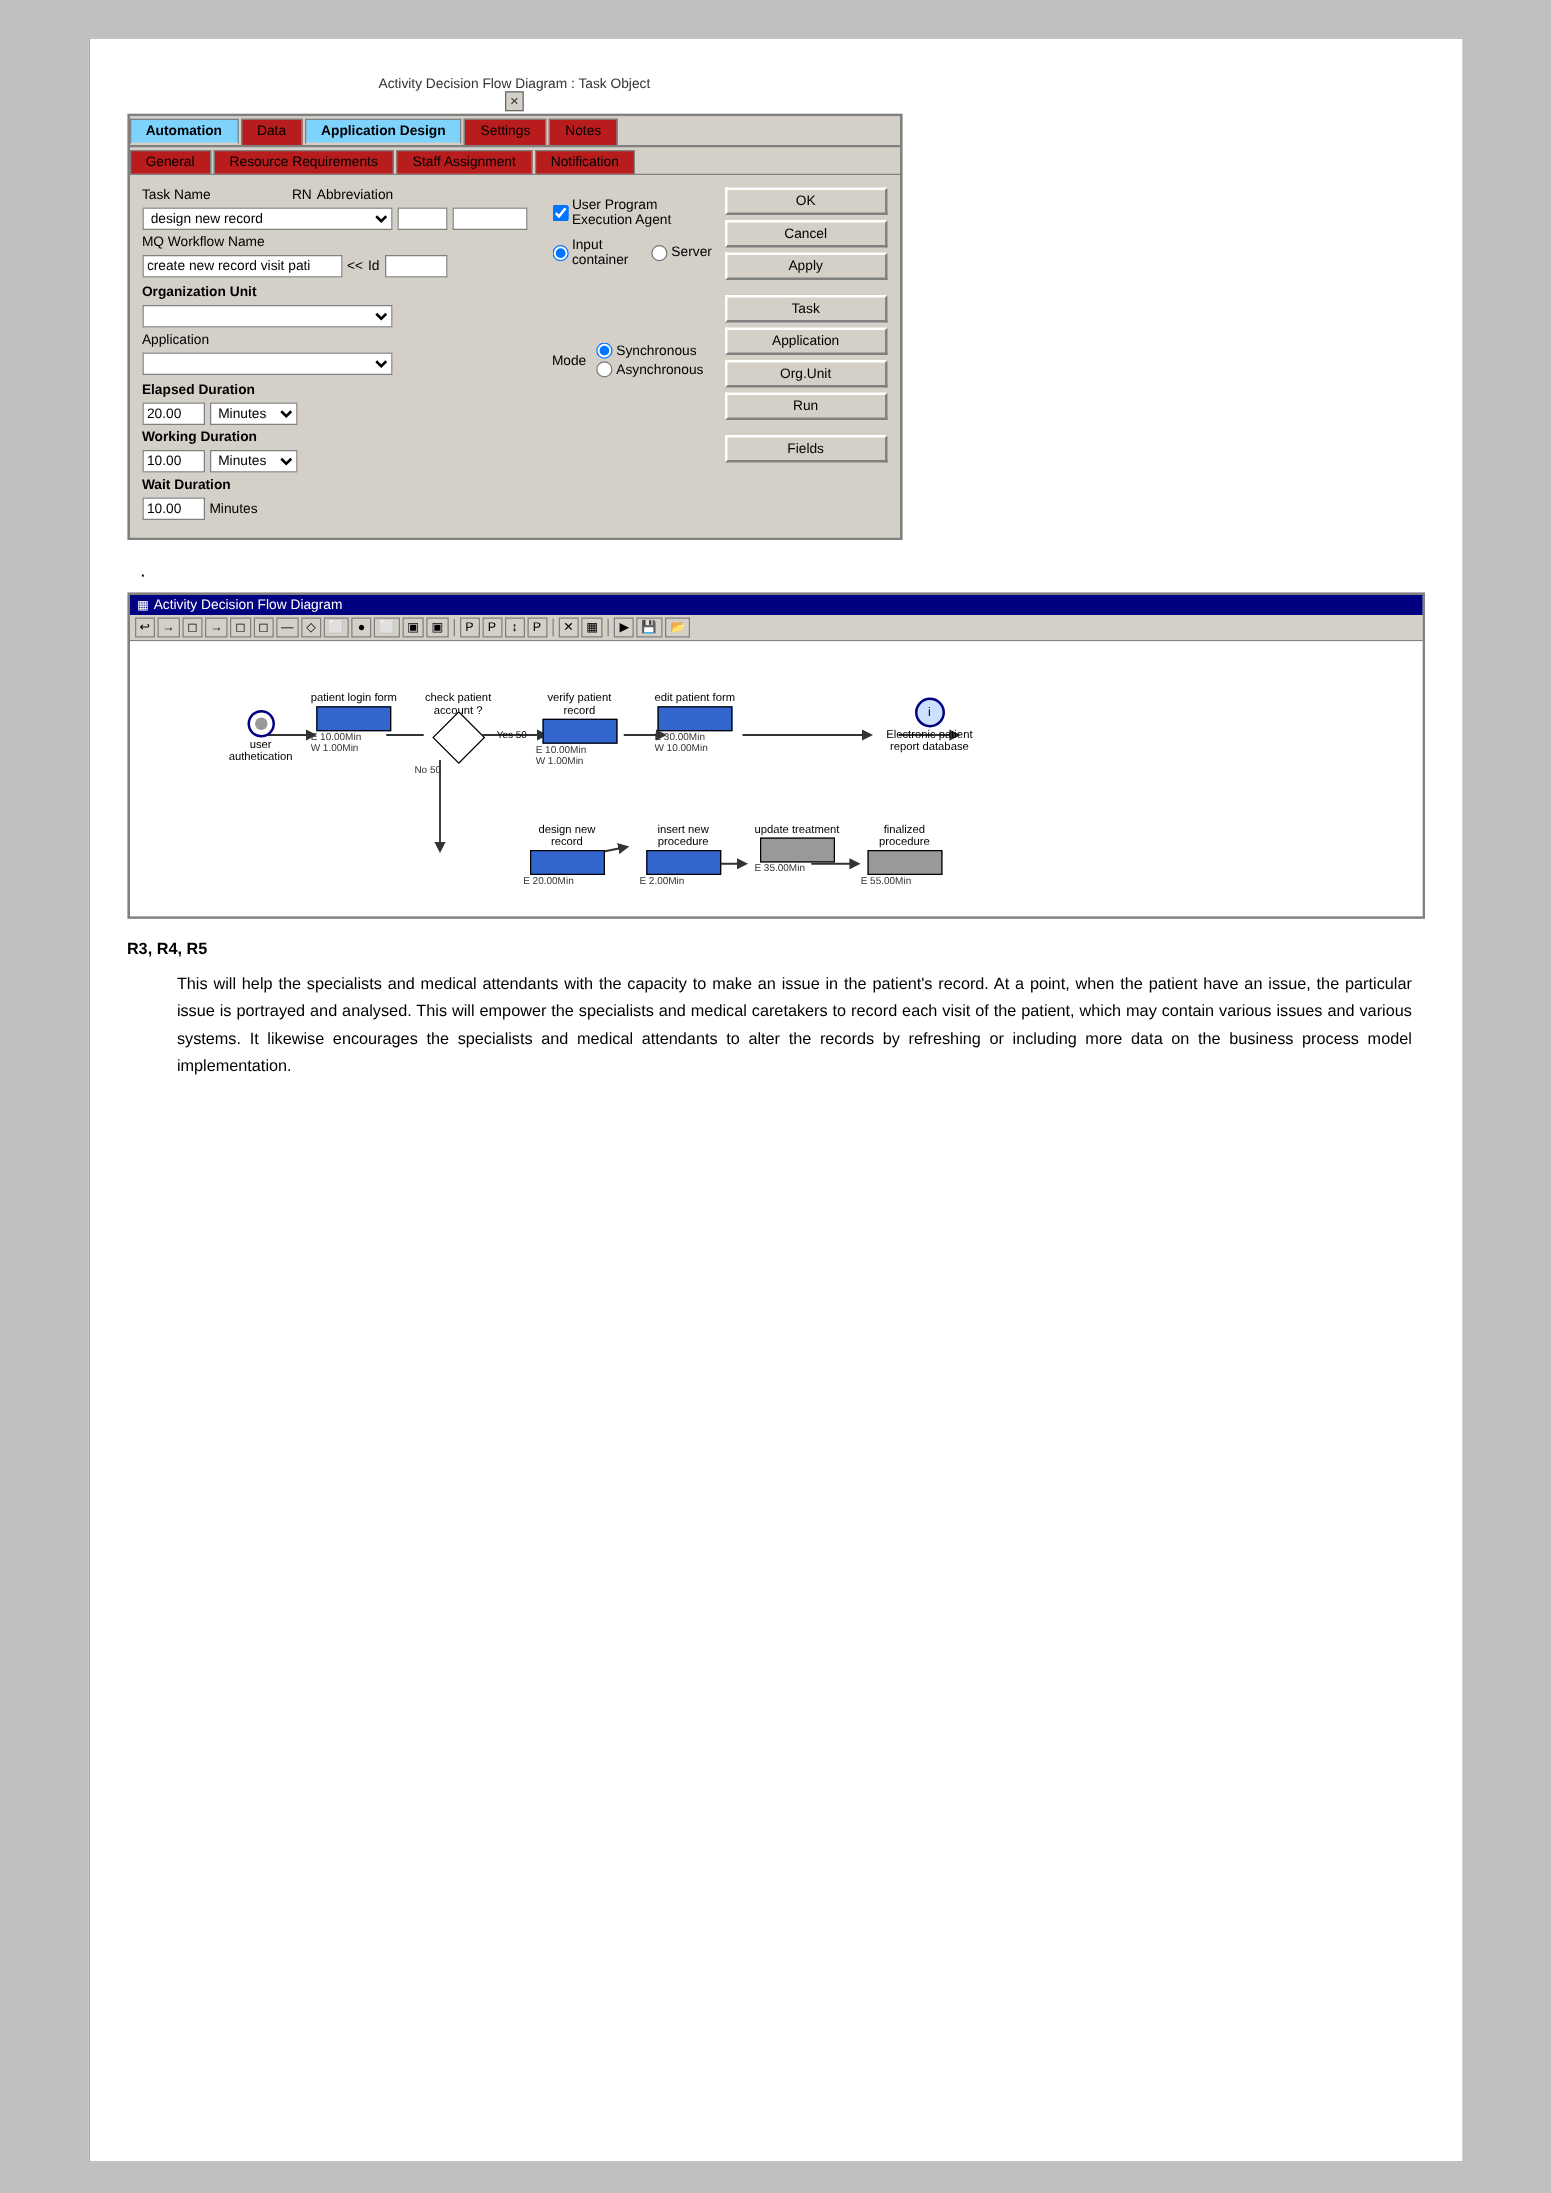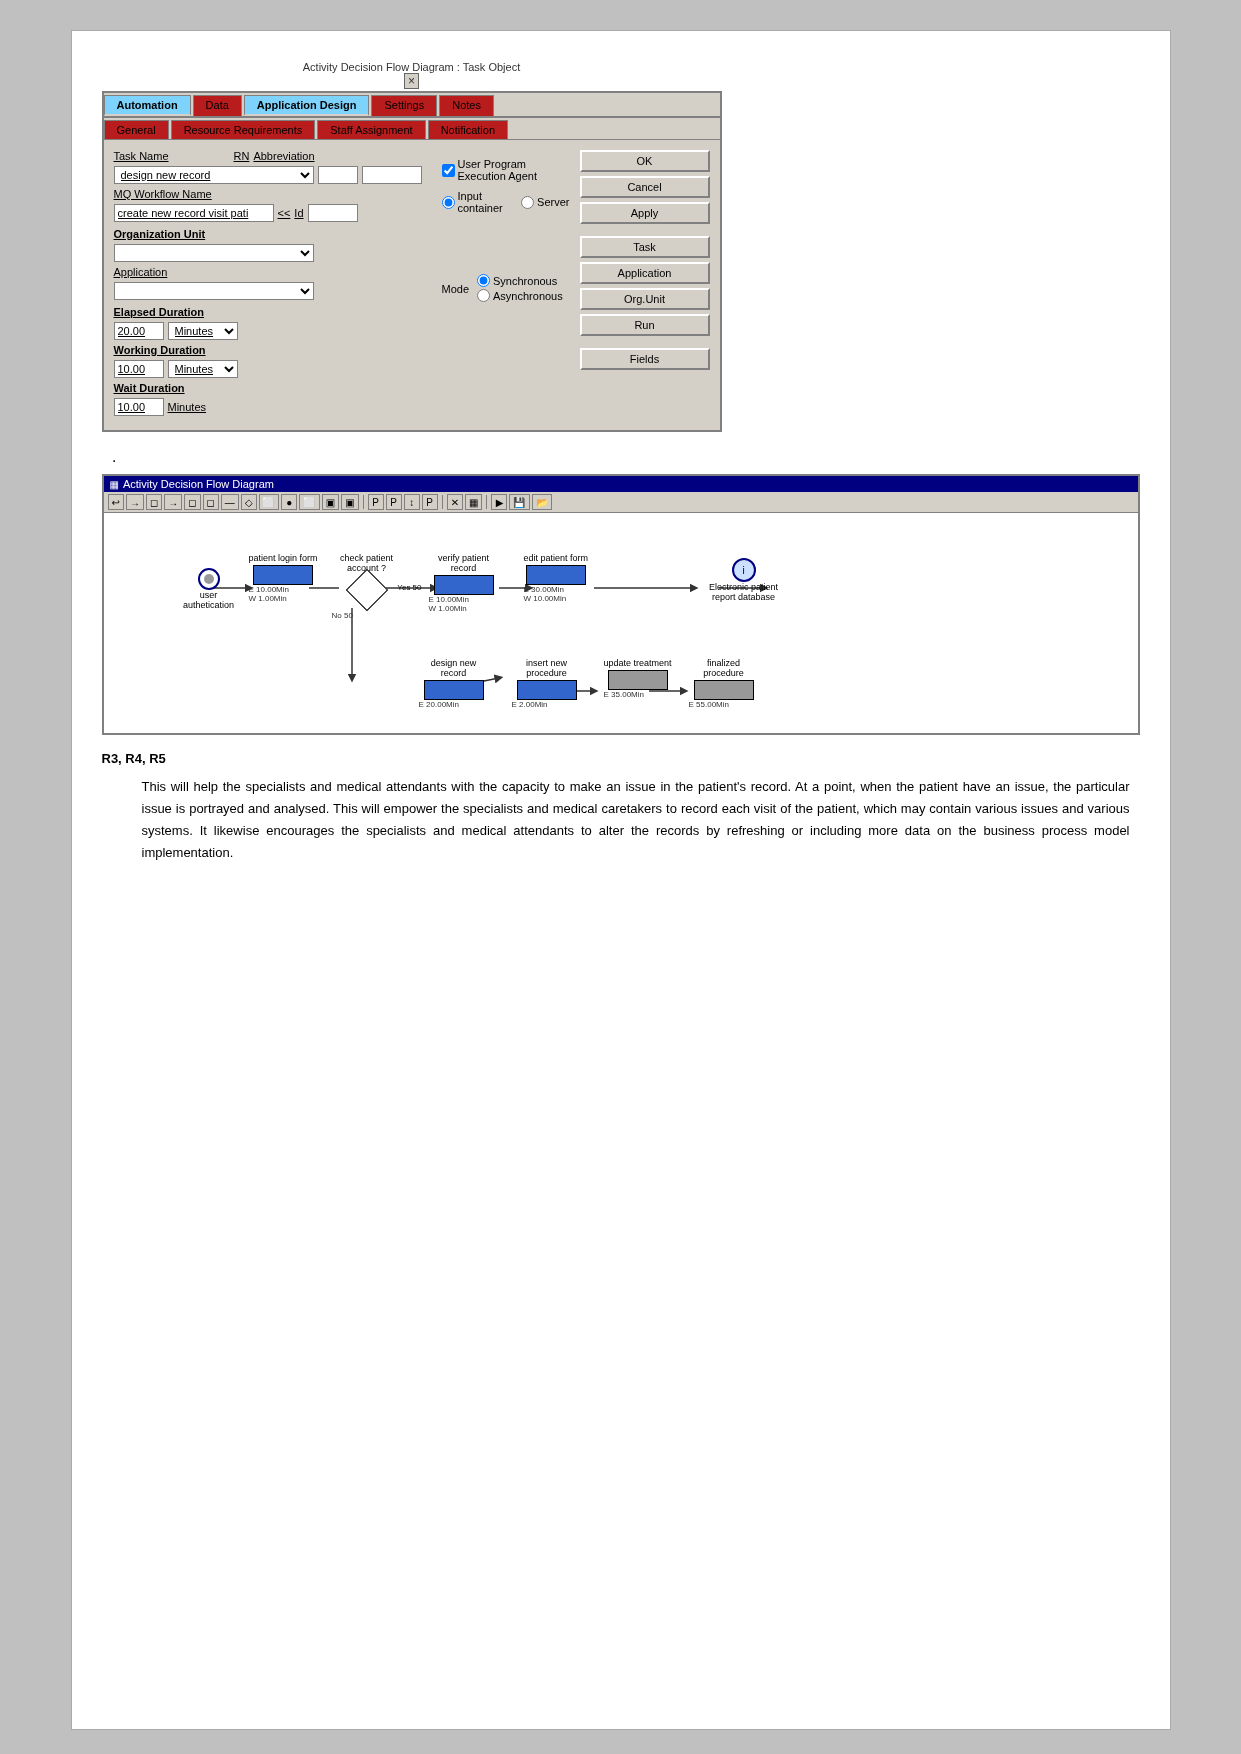--- a/index.html
+++ b/index.html
@@ -103,21 +103,20 @@
       height: 18px;
       padding: 0 2px;
     }
 
     .main-form-area {
       display: flex;
       gap: 10px;
     }
     .left-panel {
       flex: 1;
-      text-decoration: underline;
     }
     .right-panel {
       width: 130px;
       display: flex;
       flex-direction: column;
       gap: 4px;
     }
 
     .btn {
       background: #d4d0c8;

